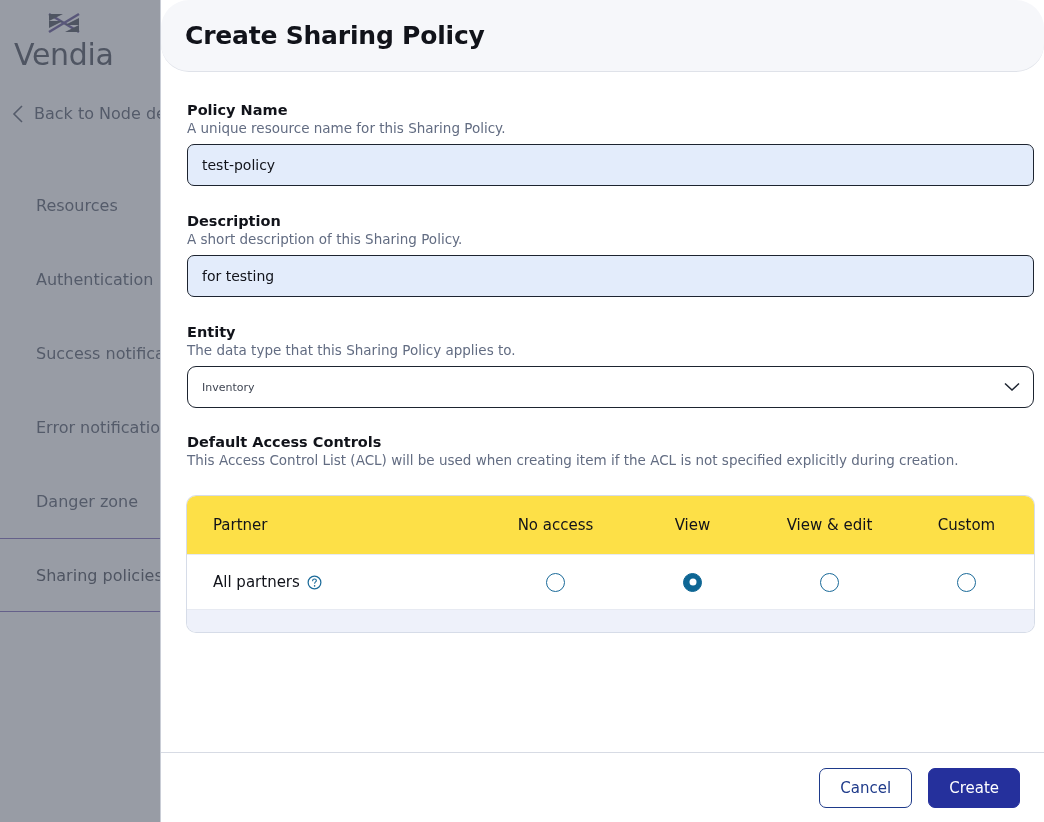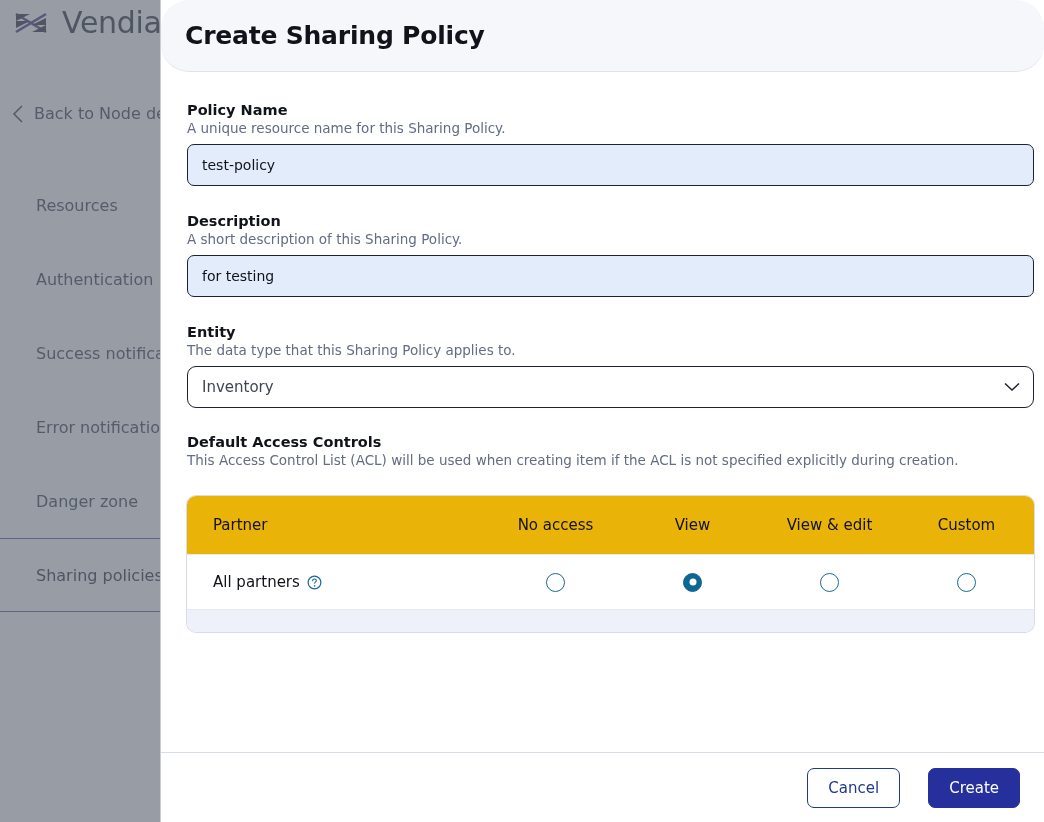--- a/index.html
+++ b/index.html
@@ -17,21 +17,21 @@
     position: absolute; inset: 0;
     background: #ffffff;
   }
   .bg-sidebar {
     position: absolute; left: 0; top: 0;
     width: 300px; height: 822px;
     background: #ffffff;
   }
   .bg-logo {
     position: absolute; left: 14px; top: 8px;
-    display: flex; align-items: center; gap: 14px;
+    display: flex; align-items: center; gap: 2px; flex-direction: column;
   }
   .bg-logo .logo-mark { width: 34px; height: 30px; display: block; }
   .bg-logo .logo-text {
     font-size: 30px; font-weight: 400; color: #3f4450;
     letter-spacing: -0.3px; line-height: 30px;
   }
 
   .bg-back {
     position: absolute; left: 12px; top: 104px;
     display: flex; align-items: center; gap: 10px;
@@ -108,41 +108,41 @@
   .spacer-28 { height: 27px; }
   .spacer-26 { height: 26px; }
 
   .select-wrap { position: relative; width: 847px; }
   .select-input {
     display: block; width: 847px; height: 42px;
     background: #ffffff;
     border: 1.6px solid #1d2430;
     border-radius: 9px;
     font-family: inherit;
-    font-size: 15px; color: #3f4552;
+    font-size: 11px; color: #3f4552;
     padding: 0 38px 0 14px;
     outline: none;
   }
   .select-chev {
     position: absolute; right: 14px; top: 50%;
     transform: translateY(-50%);
     width: 16px; height: 10px; display: block;
     pointer-events: none;
   }
 
   
   .acl-card {
     width: 847px; margin-top: 28px;
     background: #ffffff;
     border-radius: 9px;
     overflow: hidden;
     box-shadow: 0 0 0 1px rgba(210,216,230,0.9);
   }
   .acl-head {
-    background: #eab308;
+    background: #fde047;
     height: 58px;
     display: flex; align-items: center;
   }
   .acl-row {
     background: #ffffff;
     height: 56px;
     display: flex; align-items: center;
     border-top: 1px solid #e7eaf2;
     border-bottom: 1px solid #e7eaf2;
   }
@@ -177,21 +177,21 @@
     left: 50%; top: 50%; transform: translate(-50%,-50%);
     width: 7px; height: 7px; border-radius: 50%;
     background: #ffffff;
   }
 
   
   .modal-footer {
     flex: 0 0 70px; height: 70px;
     border-top: 1px solid #d7dbe4;
     display: flex; align-items: center; justify-content: flex-end;
-    gap: 28px; padding-right: 24px;
+    gap: 16px; padding-right: 24px;
   }
   .btn {
     font-family: inherit; font-size: 15px;
     border-radius: 7px; cursor: pointer;
     height: 40px; padding: 0 20px;
   }
   .btn-cancel {
     background: #ffffff; color: #1e3a8a;
     border: 1.6px solid #1e3a8a;
   }

